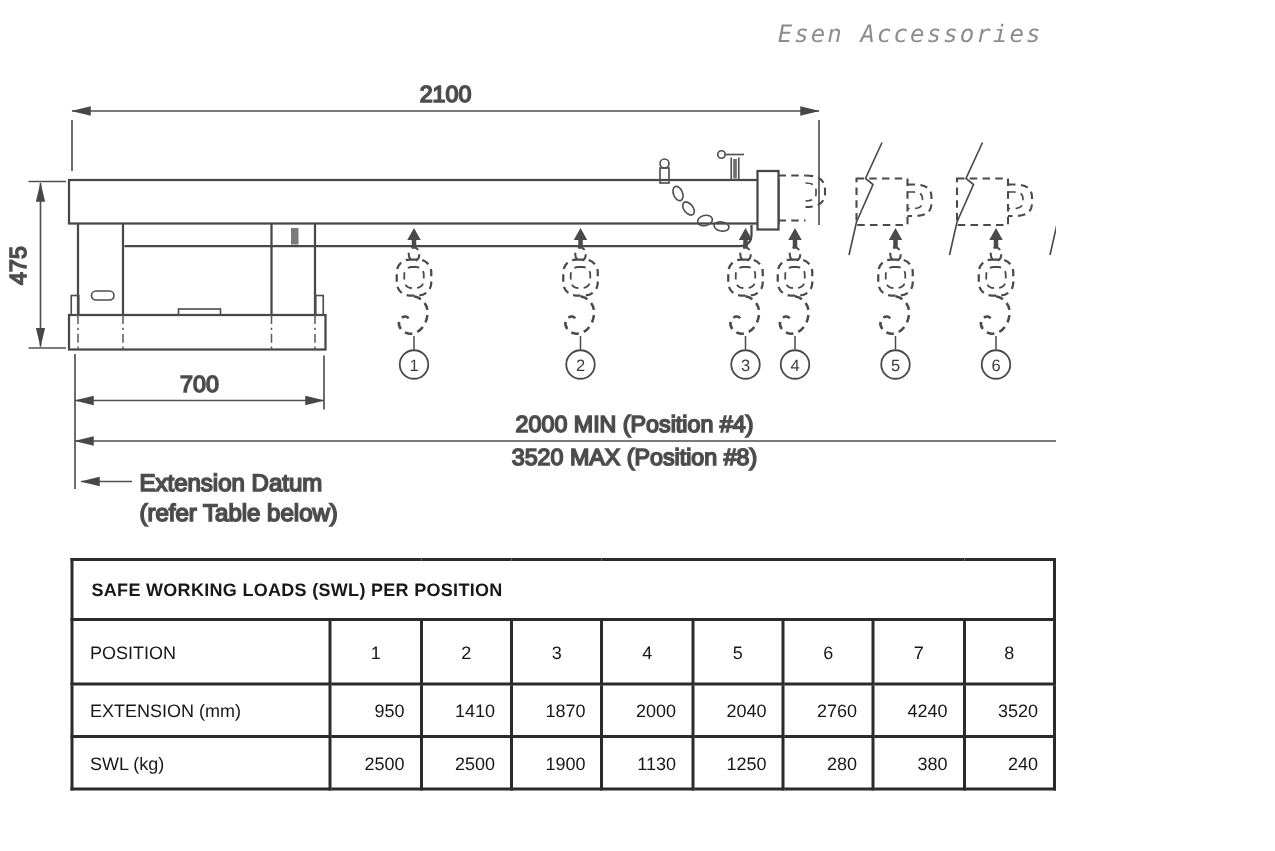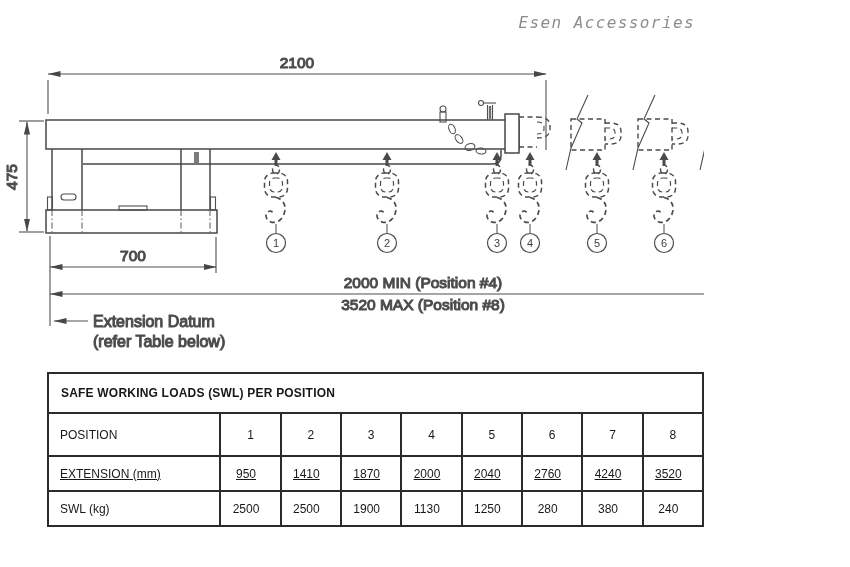--- a/index.html
+++ b/index.html
@@ -18,23 +18,23 @@
   .solid{stroke-dasharray:none;}
   .balloon{fill:#ffffff;stroke:#4a4a4a;stroke-width:1.2;}
   .balloon-num{font-size:11px;text-anchor:middle;}
   
   #swl-table{position:absolute;left:47px;top:372px;border-collapse:collapse;table-layout:fixed;
              font-size:12px;color:#181818;}
   #swl-table td{border:2px solid #2b2b2b;background:#fff;overflow:hidden;white-space:nowrap;}
   #swl-table .title-row td{height:36px;font-weight:bold;padding-left:12px;letter-spacing:.2px;}
   #swl-table td.lab{padding-left:11px;text-align:left;border-radius:19px;}
   #swl-table td.center{text-align:center;}
-  #swl-table td.right{text-align:center;padding-right:10px;margin-left:24px;}
+  #swl-table td.right{text-align:right;padding-right:10px;margin-left:24px;}
   #swl-table tr.r0 td{height:39px;}
-  #swl-table tr.r1 td{height:31px;text-decoration:underline;}
+  #swl-table tr.r1 td{height:31px;}
   #swl-table tr.r2 td{height:31px;}
 </style>
 </head>
 <body>
 
 <div id="page">
 
   <div id="watermark">Esen Accessories</div>
 
   <svg width="850" height="365" viewBox="0 0 850 365">

